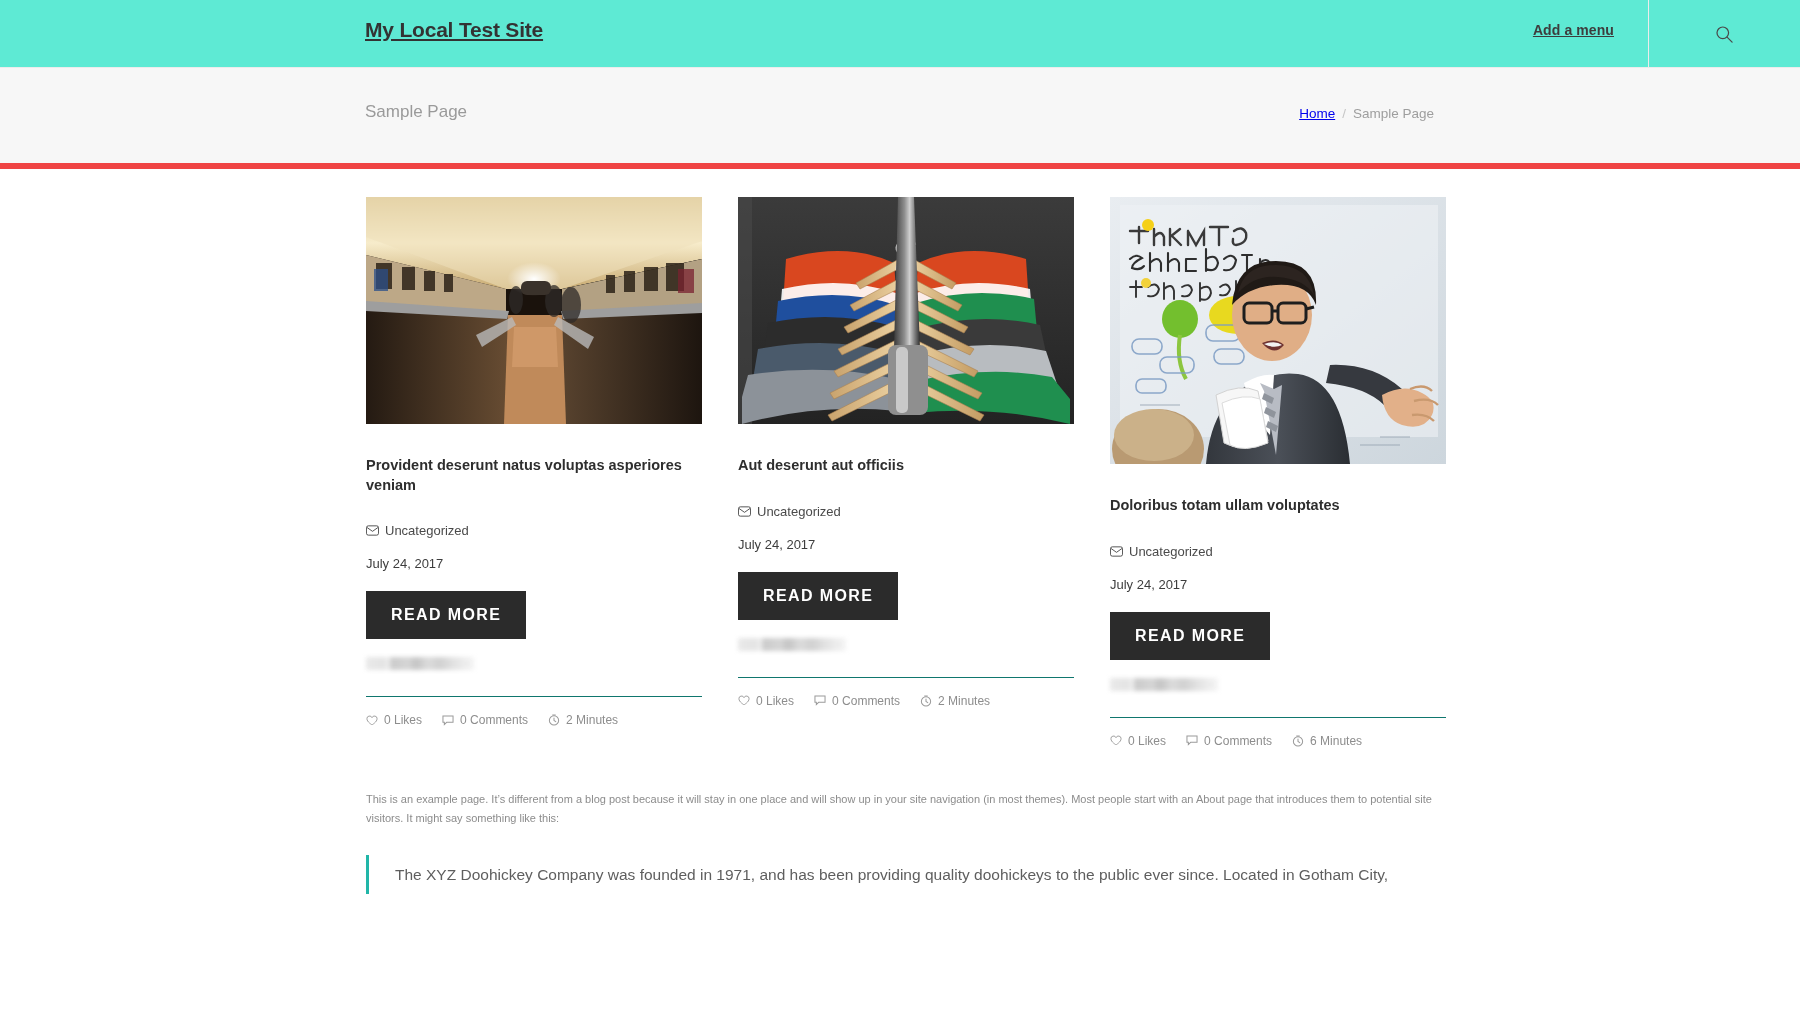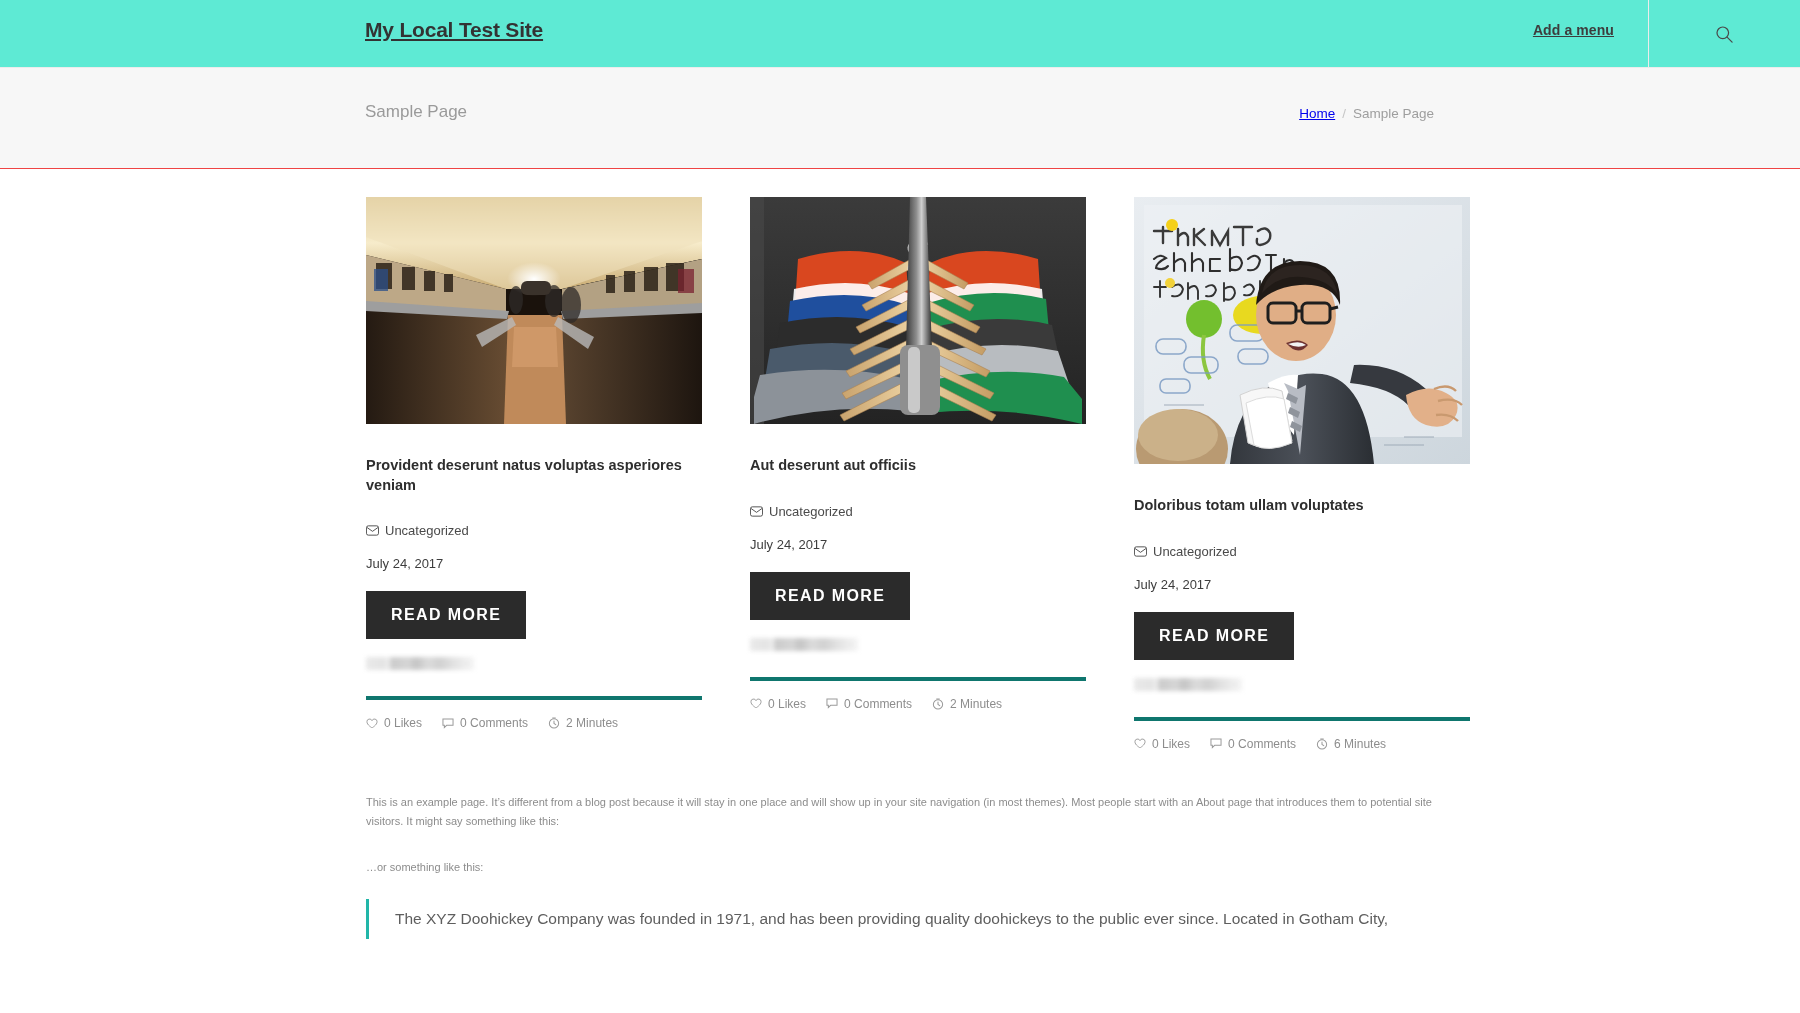--- a/index.html
+++ b/index.html
@@ -48,21 +48,21 @@
     border-left: 1px solid #ececec;
     display: flex;
     align-items: center;
     justify-content: center;
   }
   .header-search svg { display: block; }
 
   
   .page-bar {
     background: #f7f7f7;
-    border-bottom: 1px solid #ef4444;
+    border-bottom: 6px solid #ef4444;
     height: 101px;
     position: relative;
     text-align: center;
   }
   .page-bar-title {
     position: absolute;
     left: 365px;
     top: 34px;
     font-size: 17px;
     color: #9a9a9a;
@@ -83,21 +83,21 @@
   .content {
     position: relative;
     padding-top: 0;
   }
   .posts-grid {
     position: relative;
     width: 1104px;
     margin: 0 0 0 366px;
     padding-top: 28px;
     display: flex;
-    gap: 48px;
+    gap: 36px;
     align-items: flex-start;
   }
   .post-card { width: 336px; position: relative; }
   .post-thumb {
     width: 336px;
     height: 227px;
     overflow: hidden;
     display: block;
     background: #222;
   }
@@ -144,21 +144,21 @@
     background: linear-gradient(90deg,
       #e8e8e8 0px, #e3e3e3 18px, #f0f0f0 22px,
       #c9c9c9 26px, #d4d4d4 42px, #c2c2c2 50px,
       #dadada 62px, #cfcfcf 74px, #e2e2e2 88px,
       #ededed 100px, #f4f4f4 108px);
     filter: blur(2.2px);
     opacity: .95;
   }
   .post-footer {
     margin-top: 26px;
-    border-top: 4px solid #0f766e;
+    border-top: 1px solid #0f766e;
     padding-top: 16px;
     display: flex;
     align-items: center;
     gap: 20px;
     font-size: 12px;
     color: #8d8d8d;
   }
   .meta-item { display: flex; align-items: center; gap: 6px; }
   .meta-item svg { display: block; }
 
@@ -558,19 +558,18 @@
           </span>
           <span>6 Minutes</span>
         </span>
       </div>
     </article>
 
   </section>
 
   <section class="page-body">
     <p>This is an example page. It’s different from a blog post because it will stay in one place and will show up in your site navigation (in most themes). Most people start with an About page that introduces them to potential site visitors. It might say something like this:</p>
-    <p class="tight">…or something like this:</p>
     <blockquote>
       <p>The XYZ Doohickey Company was founded in 1971, and has been providing quality doohickeys to the public ever since. Located in Gotham City,</p>
     </blockquote>
   </section>
 
 </main>
 
 </body></html>

